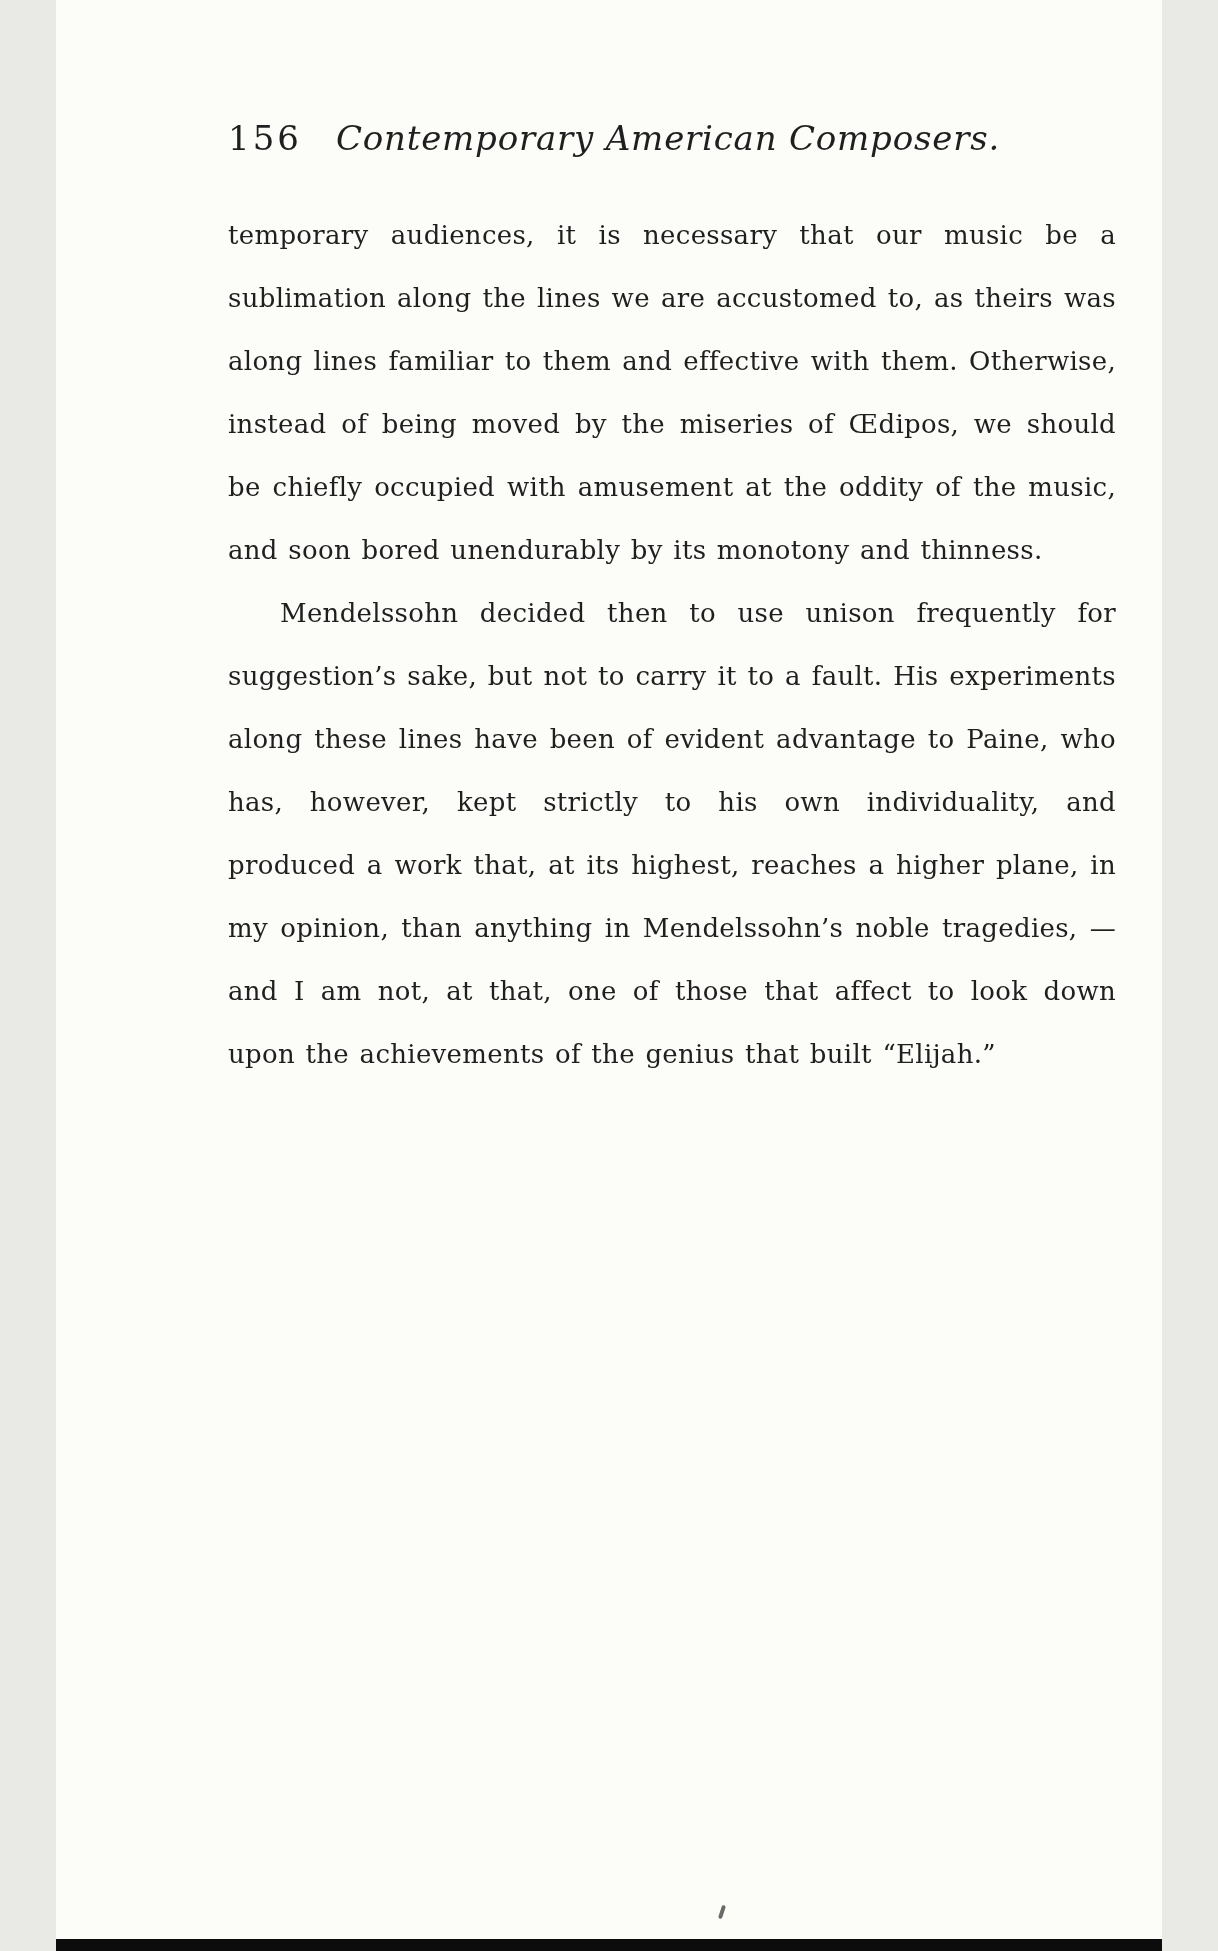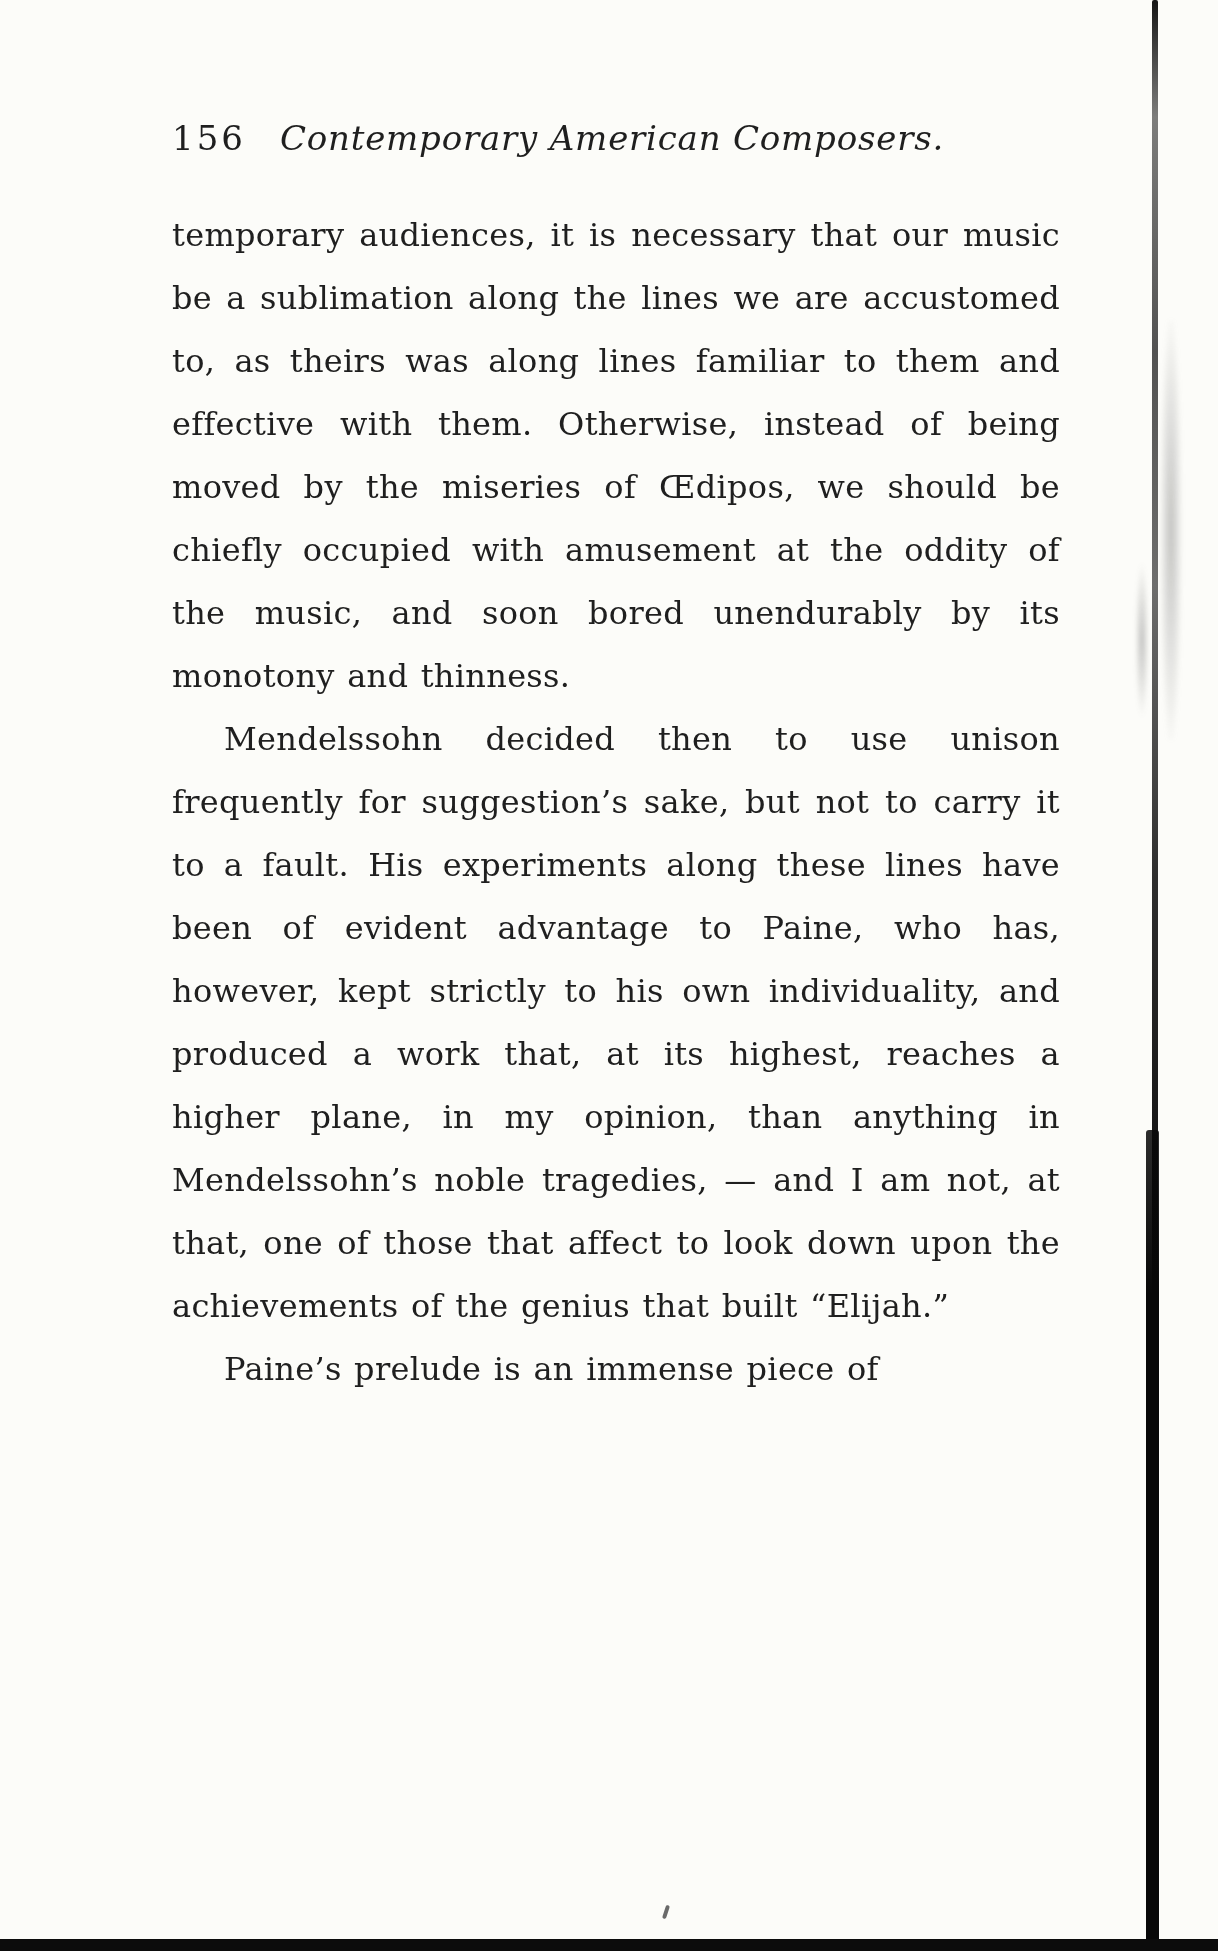--- a/index.html
+++ b/index.html
@@ -2,21 +2,21 @@
 <html><head>
 <meta charset="utf-8">
 <style>
   html, body {
     margin: 0;
     padding: 0;
     background: #e9e9e6;
   }
   .page {
     position: relative;
-    width: 1218px;
+    width: 1106px;
     height: 1951px;
     margin: 0 auto;
     background: #fcfcf9;
     overflow: hidden;
     font-family: "DejaVu Serif", "Liberation Serif", serif;
     color: #1f1f1f;
   }
   .content {
     position: absolute;
     left: 172px;
@@ -35,21 +35,21 @@
     letter-spacing: 3px;
     margin-right: 34px;
     font-variant-numeric: oldstyle-nums;
   }
   .header-title {
     font-style: italic;
     letter-spacing: 0.8px;
     text-align: center;
   }
   .body-text {
-    font-size: 32px;
+    font-size: 26px;
     line-height: 63px;
     text-align: justify;
     letter-spacing: 0.3px;
     word-spacing: 2px;
   }
   .body-text p {
     margin: 0;
   }
   .body-text p.indent {
     text-indent: 52px;
@@ -134,21 +134,20 @@
   <div class="content">
 
     <div class="header">
       <span class="pagenum">156</span>
       <span class="header-title">Contemporary American Composers.</span>
     </div>
 
     <div class="body-text">
       <p class="no-indent">temporary audiences, it is necessary that our music be a sublimation along the lines we are accustomed to, as theirs was along lines familiar to them and effective with them. Otherwise, instead of being moved by the miseries of Œdipos, we should be chiefly occupied with amusement at the oddity of the music, and soon bored unendurably by its monotony and thinness.</p>
       <p class="indent">Mendelssohn decided then to use unison frequently for suggestion’s sake, but not to carry it to a fault.  His experiments along these lines have been of evident advantage to Paine, who has, however, kept strictly to his own individuality, and produced a work that, at its highest, reaches a higher plane, in my opinion, than anything in Mendelssohn’s noble tragedies, — and I am not, at that, one of those that affect to look down upon the achievements of the genius that built “Elijah.”</p>
-      <p class="indent">Paine’s prelude is an immense piece of</p>
     </div>
 
   </div>
 
   <div class="scan-smudge"></div>
   <div class="scan-smudge-2"></div>
   <div class="scan-line"></div>
   <div class="scan-line-heavy"></div>
   <div class="speck"></div>
   <div class="bottom-bar"></div>

